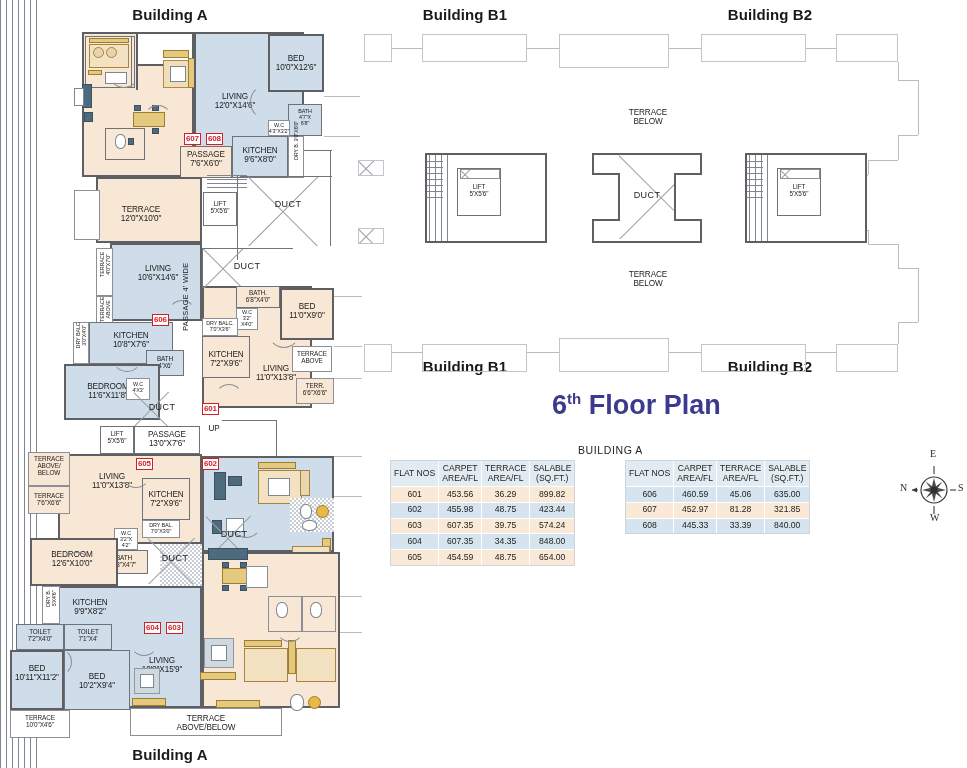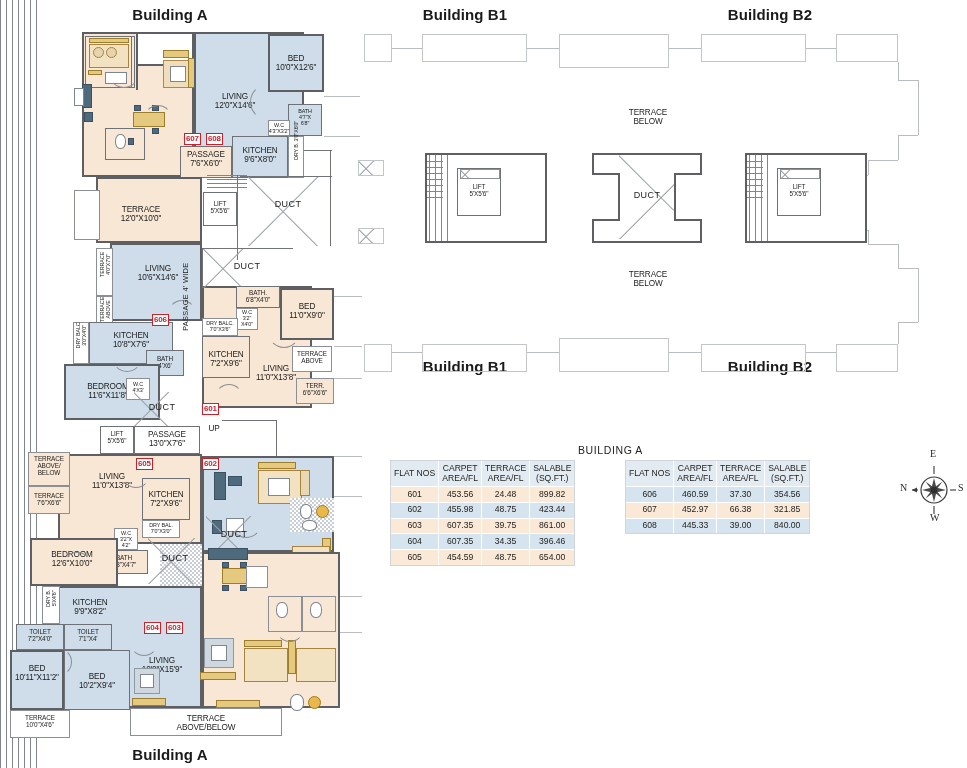--- a/index.html
+++ b/index.html
@@ -100,20 +100,23 @@
 
 <div class="stage">
 
   <div class="abs bldg-title" style="left:105px;top:6px;width:130px;">Building A</div>
   <div class="abs bldg-title" style="left:385px;top:6px;width:160px;">Building B1</div>
   <div class="abs bldg-title" style="left:690px;top:6px;width:160px;">Building B2</div>
   <div class="abs bldg-title" style="left:385px;top:358px;width:160px;">Building B1</div>
   <div class="abs bldg-title" style="left:690px;top:358px;width:160px;">Building B2</div>
   <div class="abs bldg-title" style="left:105px;top:746px;width:130px;">Building A</div>
 
+  <div class="abs plan-title" style="left:552px;top:390px;">
+    <span>6</span><sup>th</sup><span> Floor Plan</span>
+  </div>
 
   <div>
 
     <div class="rm w-light" style="left:364px;top:34px;width:28px;height:28px;"></div>
     <div class="line-h l" style="left:392px;top:48px;width:30px;"></div>
     <div class="rm w-light" style="left:422px;top:34px;width:105px;height:28px;"></div>
     <div class="line-h l" style="left:527px;top:48px;width:32px;"></div>
     <div class="rm w-light" style="left:559px;top:34px;width:110px;height:34px;"></div>
     <div class="line-h l" style="left:669px;top:48px;width:32px;"></div>
     <div class="rm w-light" style="left:701px;top:34px;width:105px;height:28px;"></div>
@@ -652,40 +655,40 @@
           </th>
           <th>
             <span>SALABLE</span><br><span>(SQ.FT.)</span>
           </th>
         </tr>
       </thead>
       <tbody>
         <tr class="r-peach">
           <td>601</td>
           <td>453.56</td>
-          <td>24.48</td>
+          <td>36.29</td>
           <td>899.82</td>
         </tr>
         <tr class="r-blue">
           <td>602</td>
           <td>455.98</td>
           <td>48.75</td>
           <td>423.44</td>
         </tr>
         <tr class="r-peach">
           <td>603</td>
           <td>607.35</td>
           <td>39.75</td>
-          <td>861.00</td>
+          <td>574.24</td>
         </tr>
         <tr class="r-blue">
           <td>604</td>
           <td>607.35</td>
           <td>34.35</td>
-          <td>396.46</td>
+          <td>848.00</td>
         </tr>
         <tr class="r-peach">
           <td>605</td>
           <td>454.59</td>
           <td>48.75</td>
           <td>654.00</td>
         </tr>
       </tbody>
     </table>
   </div>
@@ -705,33 +708,33 @@
           </th>
           <th>
             <span>SALABLE</span><br><span>(SQ.FT.)</span>
           </th>
         </tr>
       </thead>
       <tbody>
         <tr class="r-blue">
           <td>606</td>
           <td>460.59</td>
-          <td>37.30</td>
-          <td>354.56</td>
+          <td>45.06</td>
+          <td>635.00</td>
         </tr>
         <tr class="r-peach">
           <td>607</td>
           <td>452.97</td>
-          <td>66.38</td>
+          <td>81.28</td>
           <td>321.85</td>
         </tr>
         <tr class="r-blue">
           <td>608</td>
           <td>445.33</td>
-          <td>39.00</td>
+          <td>33.39</td>
           <td>840.00</td>
         </tr>
       </tbody>
     </table>
   </div>
 
   <div class="compass" style="left:900px;top:450px;width:66px;height:76px;">
     <svg width="66" height="76" viewBox="0 0 66 76">
       <circle cx="34" cy="40" r="13" fill="#ffffff" stroke="#3a3a3a" stroke-width="1.2"></circle>
       <g fill="#4a4a4a">

